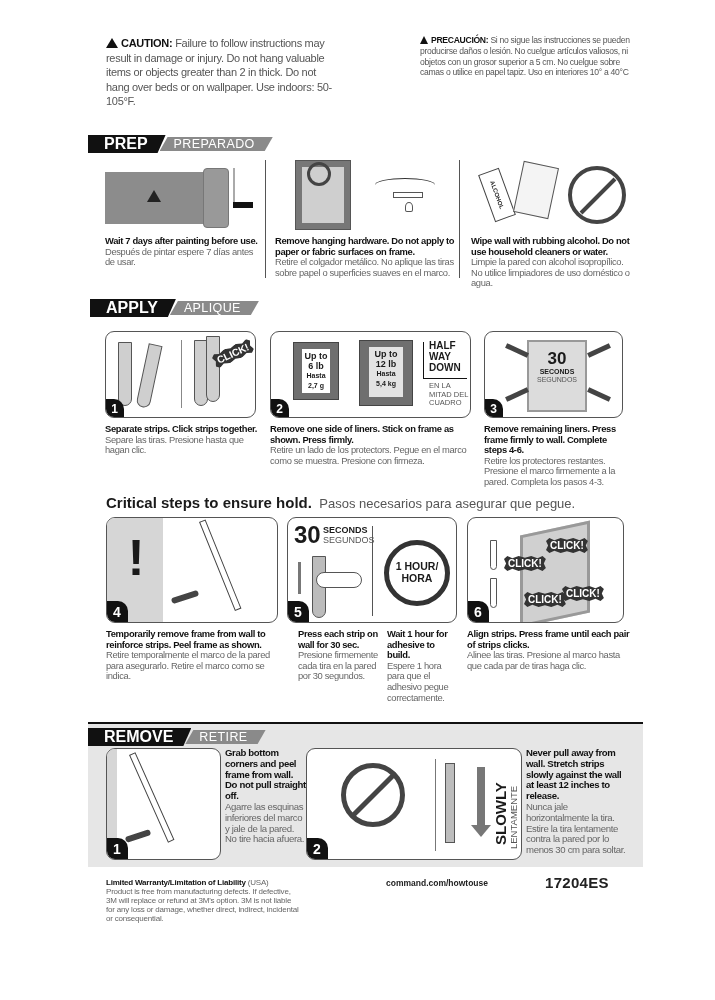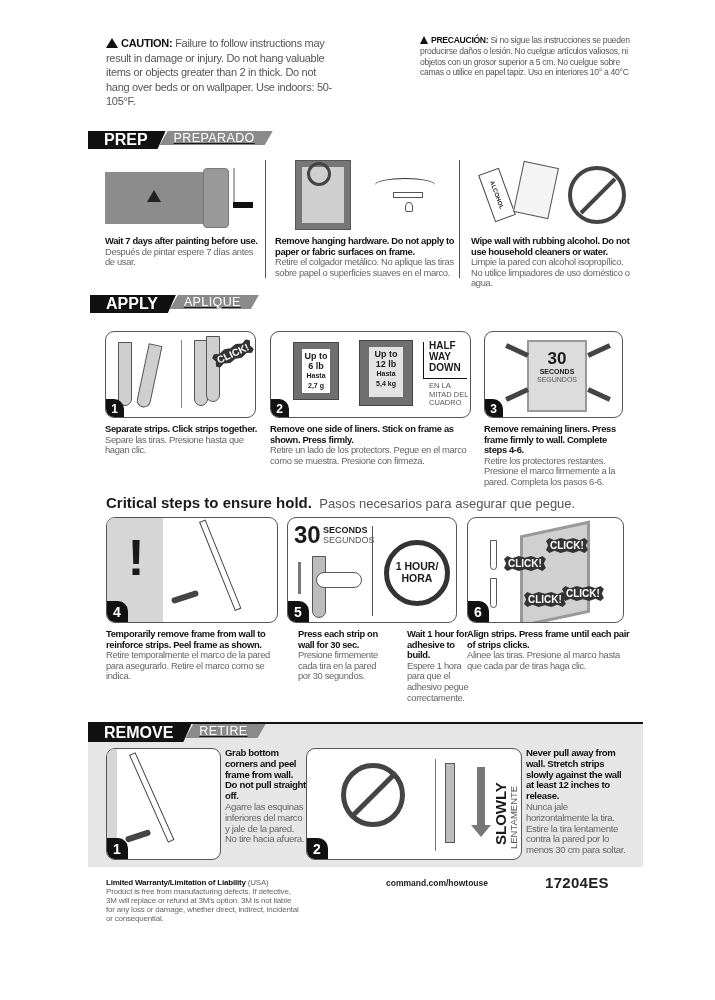--- a/index.html
+++ b/index.html
@@ -10,21 +10,21 @@
 
   
   .caution-en { left: 106px; top: 36px; width: 230px; font-size: 11px; line-height: 14.6px; color: #555; letter-spacing: -0.3px; }
   .caution-en b { color: #111; font-weight: 700; }
   .caution-es { left: 420px; top: 35px; width: 210px; font-size: 8.6px; line-height: 10.8px; color: #555; letter-spacing: -0.3px; }
   .caution-es b { color: #111; }
   .warn-tri { display:inline-block; width:0; height:0; border-left:6px solid transparent; border-right:6px solid transparent; border-bottom:10px solid #111; vertical-align:-1px; margin-right:3px; }
   .warn-tri.sm { border-left-width:4.5px; border-right-width:4.5px; border-bottom-width:8px; }
 
   
-  .sec-hdr { height: 26px; display: flex; align-items: flex-start; text-decoration: underline; }
+  .sec-hdr { height: 26px; display: flex; align-items: center; }
   .sec-hdr .en { background: #111; color: #fff; font-weight: 700; font-size: 16px; padding: 0 14px 0 16px; display:flex; align-items:center; position: relative; z-index: 2; clip-path: polygon(0 0, 100% 0, calc(100% - 8px) 100%, 0 100%); padding-right: 18px; }
   .sec-hdr .es { background: #8a8a8a; color: #fff; font-size: 12.5px; letter-spacing: 0.4px; display:flex; align-items:center; padding: 0 18px 0 14px; margin-left: -6px; clip-path: polygon(8px 0, 100% 0, calc(100% - 8px) 100%, 0 100%); }
 
   
   .ill { position: absolute; overflow: hidden; }
   .panel { position: absolute; border: 1.2px solid #555; border-radius: 9px; background: #fff; overflow: hidden; }
   .badge { position: absolute; left: -1px; bottom: -1px; width: 19px; height: 19px; background: #111; color: #fff; font-weight: 700; font-size: 12px; display:flex; align-items:center; justify-content:center; border-top-right-radius: 10px; }
   .badge.lg { width: 22px; height: 22px; font-size: 14px; }
 
   .cap { position: absolute; font-size: 9.4px; line-height: 10.6px; letter-spacing: -0.35px; }
@@ -161,21 +161,21 @@
   <div class="abs" style="left:42px; top:36px; width:60px; text-align:center; font-weight:700; font-size:7px; line-height:8px;">SECONDS</div>
   <div class="abs" style="left:42px; top:44px; width:60px; text-align:center; font-size:7px; line-height:8px; color:#555;">SEGUNDOS</div>
   <div class="abs" style="left:20px; top:16px; width:24px; height:5px; background:#444; transform:rotate(25deg);"></div>
   <div class="abs" style="left:102px; top:16px; width:24px; height:5px; background:#444; transform:rotate(-25deg);"></div>
   <div class="abs" style="left:20px; top:60px; width:24px; height:5px; background:#444; transform:rotate(-25deg);"></div>
   <div class="abs" style="left:102px; top:60px; width:24px; height:5px; background:#444; transform:rotate(25deg);"></div>
   <div class="badge">3</div>
 </div>
 <div class="cap cond" style="left:484px; top:424px; width:145px;">
   <span class="en">Remove remaining liners. Press frame firmly to wall. Complete steps 4-6.</span>
-  <span class="es">Retire los protectores restantes. Presione el marco firmemente a la pared. Completa los pasos 6-6.</span>
+  <span class="es">Retire los protectores restantes. Presione el marco firmemente a la pared. Completa los pasos 4-3.</span>
 </div>
 
 <div class="abs cond" style="left:106px; top:494px; white-space:nowrap;">
   <span style="font-weight:700; font-size:15px;">Critical steps to ensure hold.</span>
   <span style="font-size:13px; color:#555; margin-left:3px;">Pasos necesarios para asegurar que pegue.</span>
 </div>
 
 <div class="panel" style="left:106px; top:517px; width:172px; height:106px;">
   <div class="abs" style="left:0; top:0; width:56px; height:106px; background:#d6d6d6;"></div>
   <div class="abs" style="left:14px; top:14px; width:30px; text-align:center; font-weight:700; font-size:50px; line-height:52px;">!</div>
@@ -200,21 +200,21 @@
   <div class="abs" style="left:96px; top:42px; width:66px; text-align:center; font-weight:700; font-size:10.5px; line-height:12px;">
     <div>1 HOUR/</div>
     <div>HORA</div>
   </div>
   <div class="badge lg">5</div>
 </div>
 <div class="cap cond" style="left:298px; top:629px; width:88px;">
   <span class="en">Press each strip on wall for 30 sec.</span>
   <span class="es">Presione firmemente cada tira en la pared por 30 segundos.</span>
 </div>
-<div class="cap cond" style="left:387px; top:629px; width:68px;margin-left:20px;">
+<div class="cap cond" style="left:387px; top:629px; width:68px;">
   <span class="en">Wait 1 hour for adhesive to build.</span>
   <span class="es">Espere 1 hora para que el adhesivo pegue correctamente.</span>
 </div>
 
 <div class="panel" style="left:467px; top:517px; width:157px; height:106px;">
   <div class="abs" style="left:22px; top:22px; width:7px; height:30px; border:1px solid #555; border-radius:0 0 4px 4px;"></div>
   <div class="abs" style="left:22px; top:60px; width:7px; height:30px; border:1px solid #555; border-radius:0 0 4px 4px;"></div>
   <div class="abs" style="left:52px; top:10px; width:70px; height:92px; background:#d0d0d0; border:3px solid #999; transform:skewY(-12deg);"></div>
   <div class="click" style="left:78px; top:20px;">CLICK!</div>
   <div class="click" style="left:36px; top:38px;">CLICK!</div>

